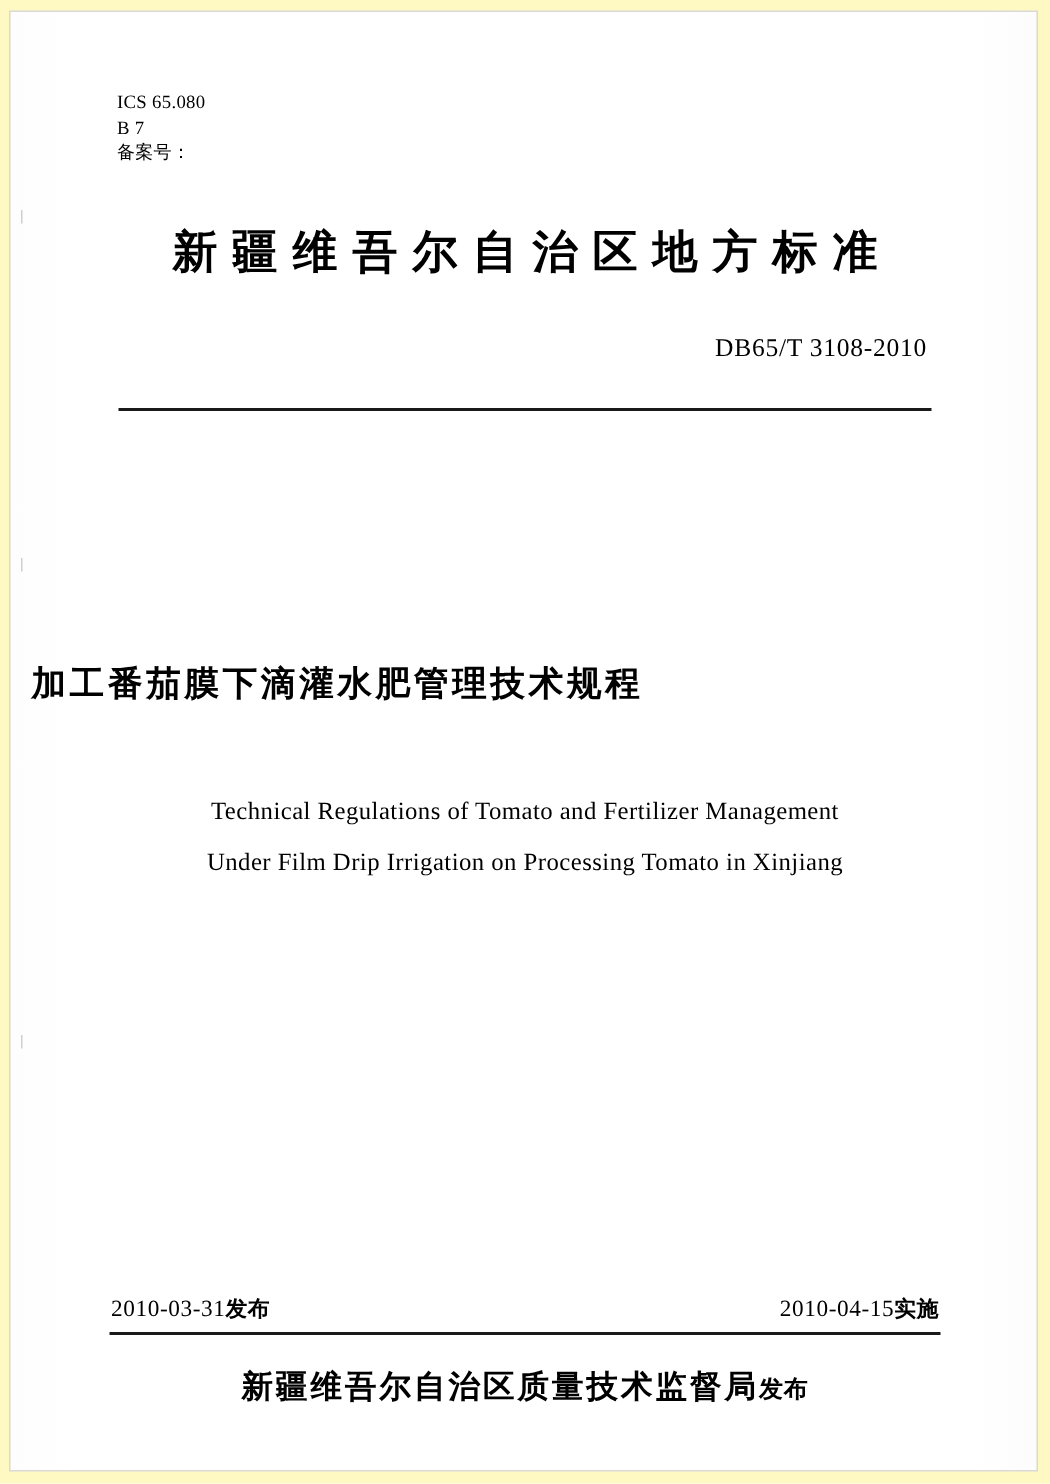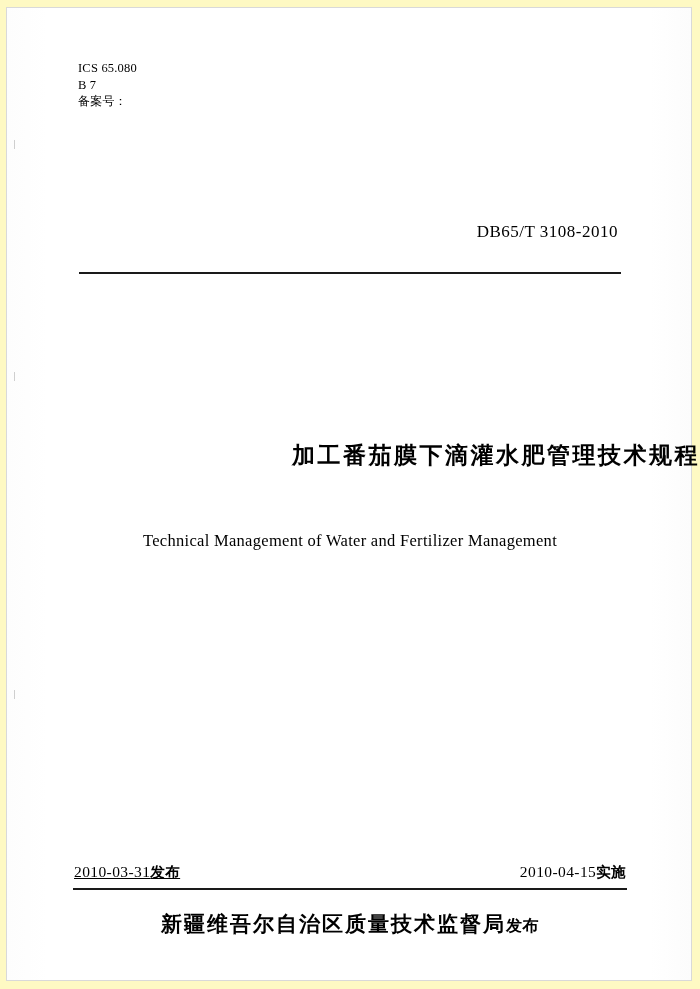--- a/index.html
+++ b/index.html
@@ -108,26 +108,26 @@
     height: 2px;
     background: #1a1a1a;
   }
 
   
   .title-cn {
     position: absolute;
     left: 0;
     right: 0;
     top: 440px;
-    text-align: right;
+    text-align: left;
     font-family: "DejaVu Sans", sans-serif;
     font-weight: bold;
     font-size: 23px;
     letter-spacing: 2.5px;
-    padding-left: 0;
+    padding-left: 21px;
   }
   .title-en {
     position: absolute;
     left: 0;
     right: 0;
     top: 524px;
     text-align: center;
     font-family: "Liberation Serif", serif;
     font-size: 16.5px;
     line-height: 34px;
@@ -145,21 +145,20 @@
     background: #1a1a1a;
   }
   .issue-date {
     position: absolute;
     left: 74px;
     top: 863px;
     font-family: "Liberation Serif", serif;
     font-size: 15.5px;
     letter-spacing: 0.4px;
     white-space: nowrap;
-    text-decoration: underline;
   }
   .effect-date {
     position: absolute;
     right: 74px;
     top: 863px;
     font-family: "Liberation Serif", serif;
     font-size: 15.5px;
     letter-spacing: 0.4px;
     white-space: nowrap;
     text-align: right;
@@ -198,29 +197,31 @@
 
   <div class="content">
 
     <div class="ics-block">
       <div>ICS 65.080</div>
       <div>B 7</div>
       <div class="ics-cn">备案号：</div>
     </div>
 
 
+    <div class="std-title-cn">新疆维吾尔自治区地方标准</div>
 
     <div class="std-number">DB65/T 3108-2010</div>
 
     <div class="rule-top"></div>
 
     <div class="title-cn">加工番茄膜下滴灌水肥管理技术规程</div>
 
     <div class="title-en">
-      <span>Technical Management of Water and Fertilizer Management</span>
+      <span>Technical Regulations of Tomato and Fertilizer Management</span>
+      <span>Under Film Drip Irrigation on Processing Tomato in Xinjiang</span>
     </div>
 
     <div class="issue-date">
       <span>2010-03-31</span><span class="cn-suffix">发布</span>
     </div>
 
     <div class="effect-date">
       <span>2010-04-15</span><span class="cn-suffix">实施</span>
     </div>
 

